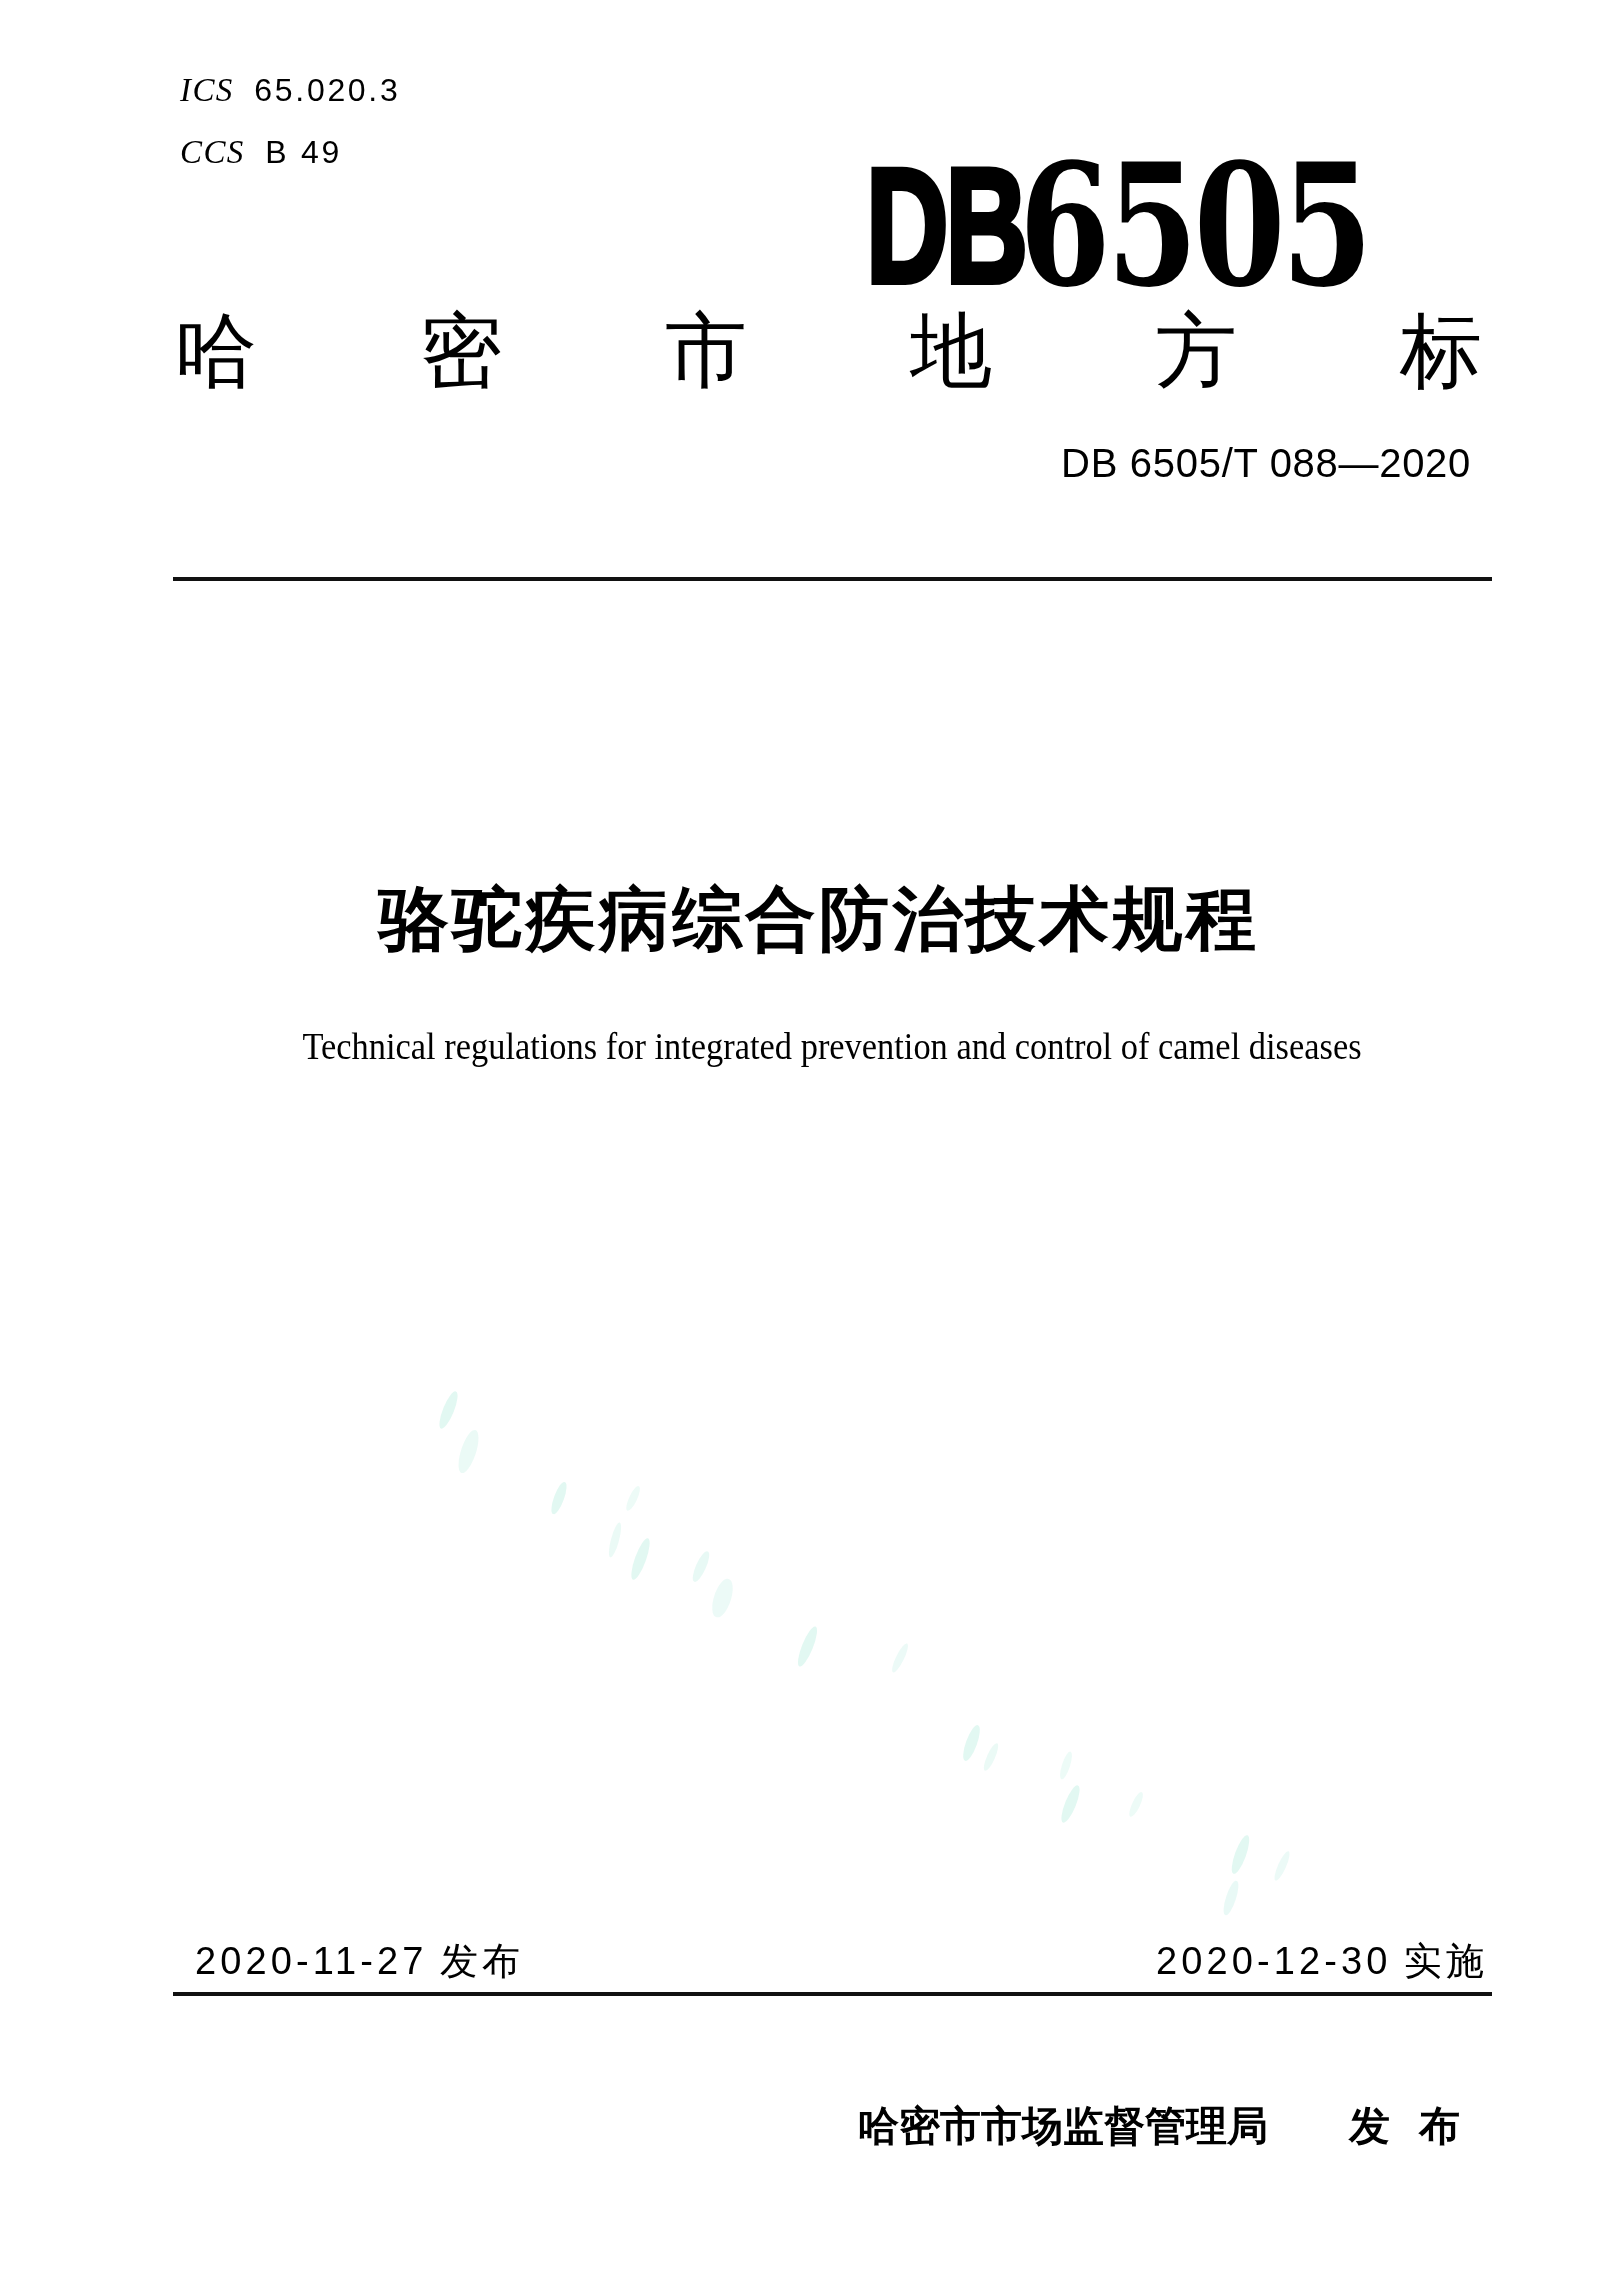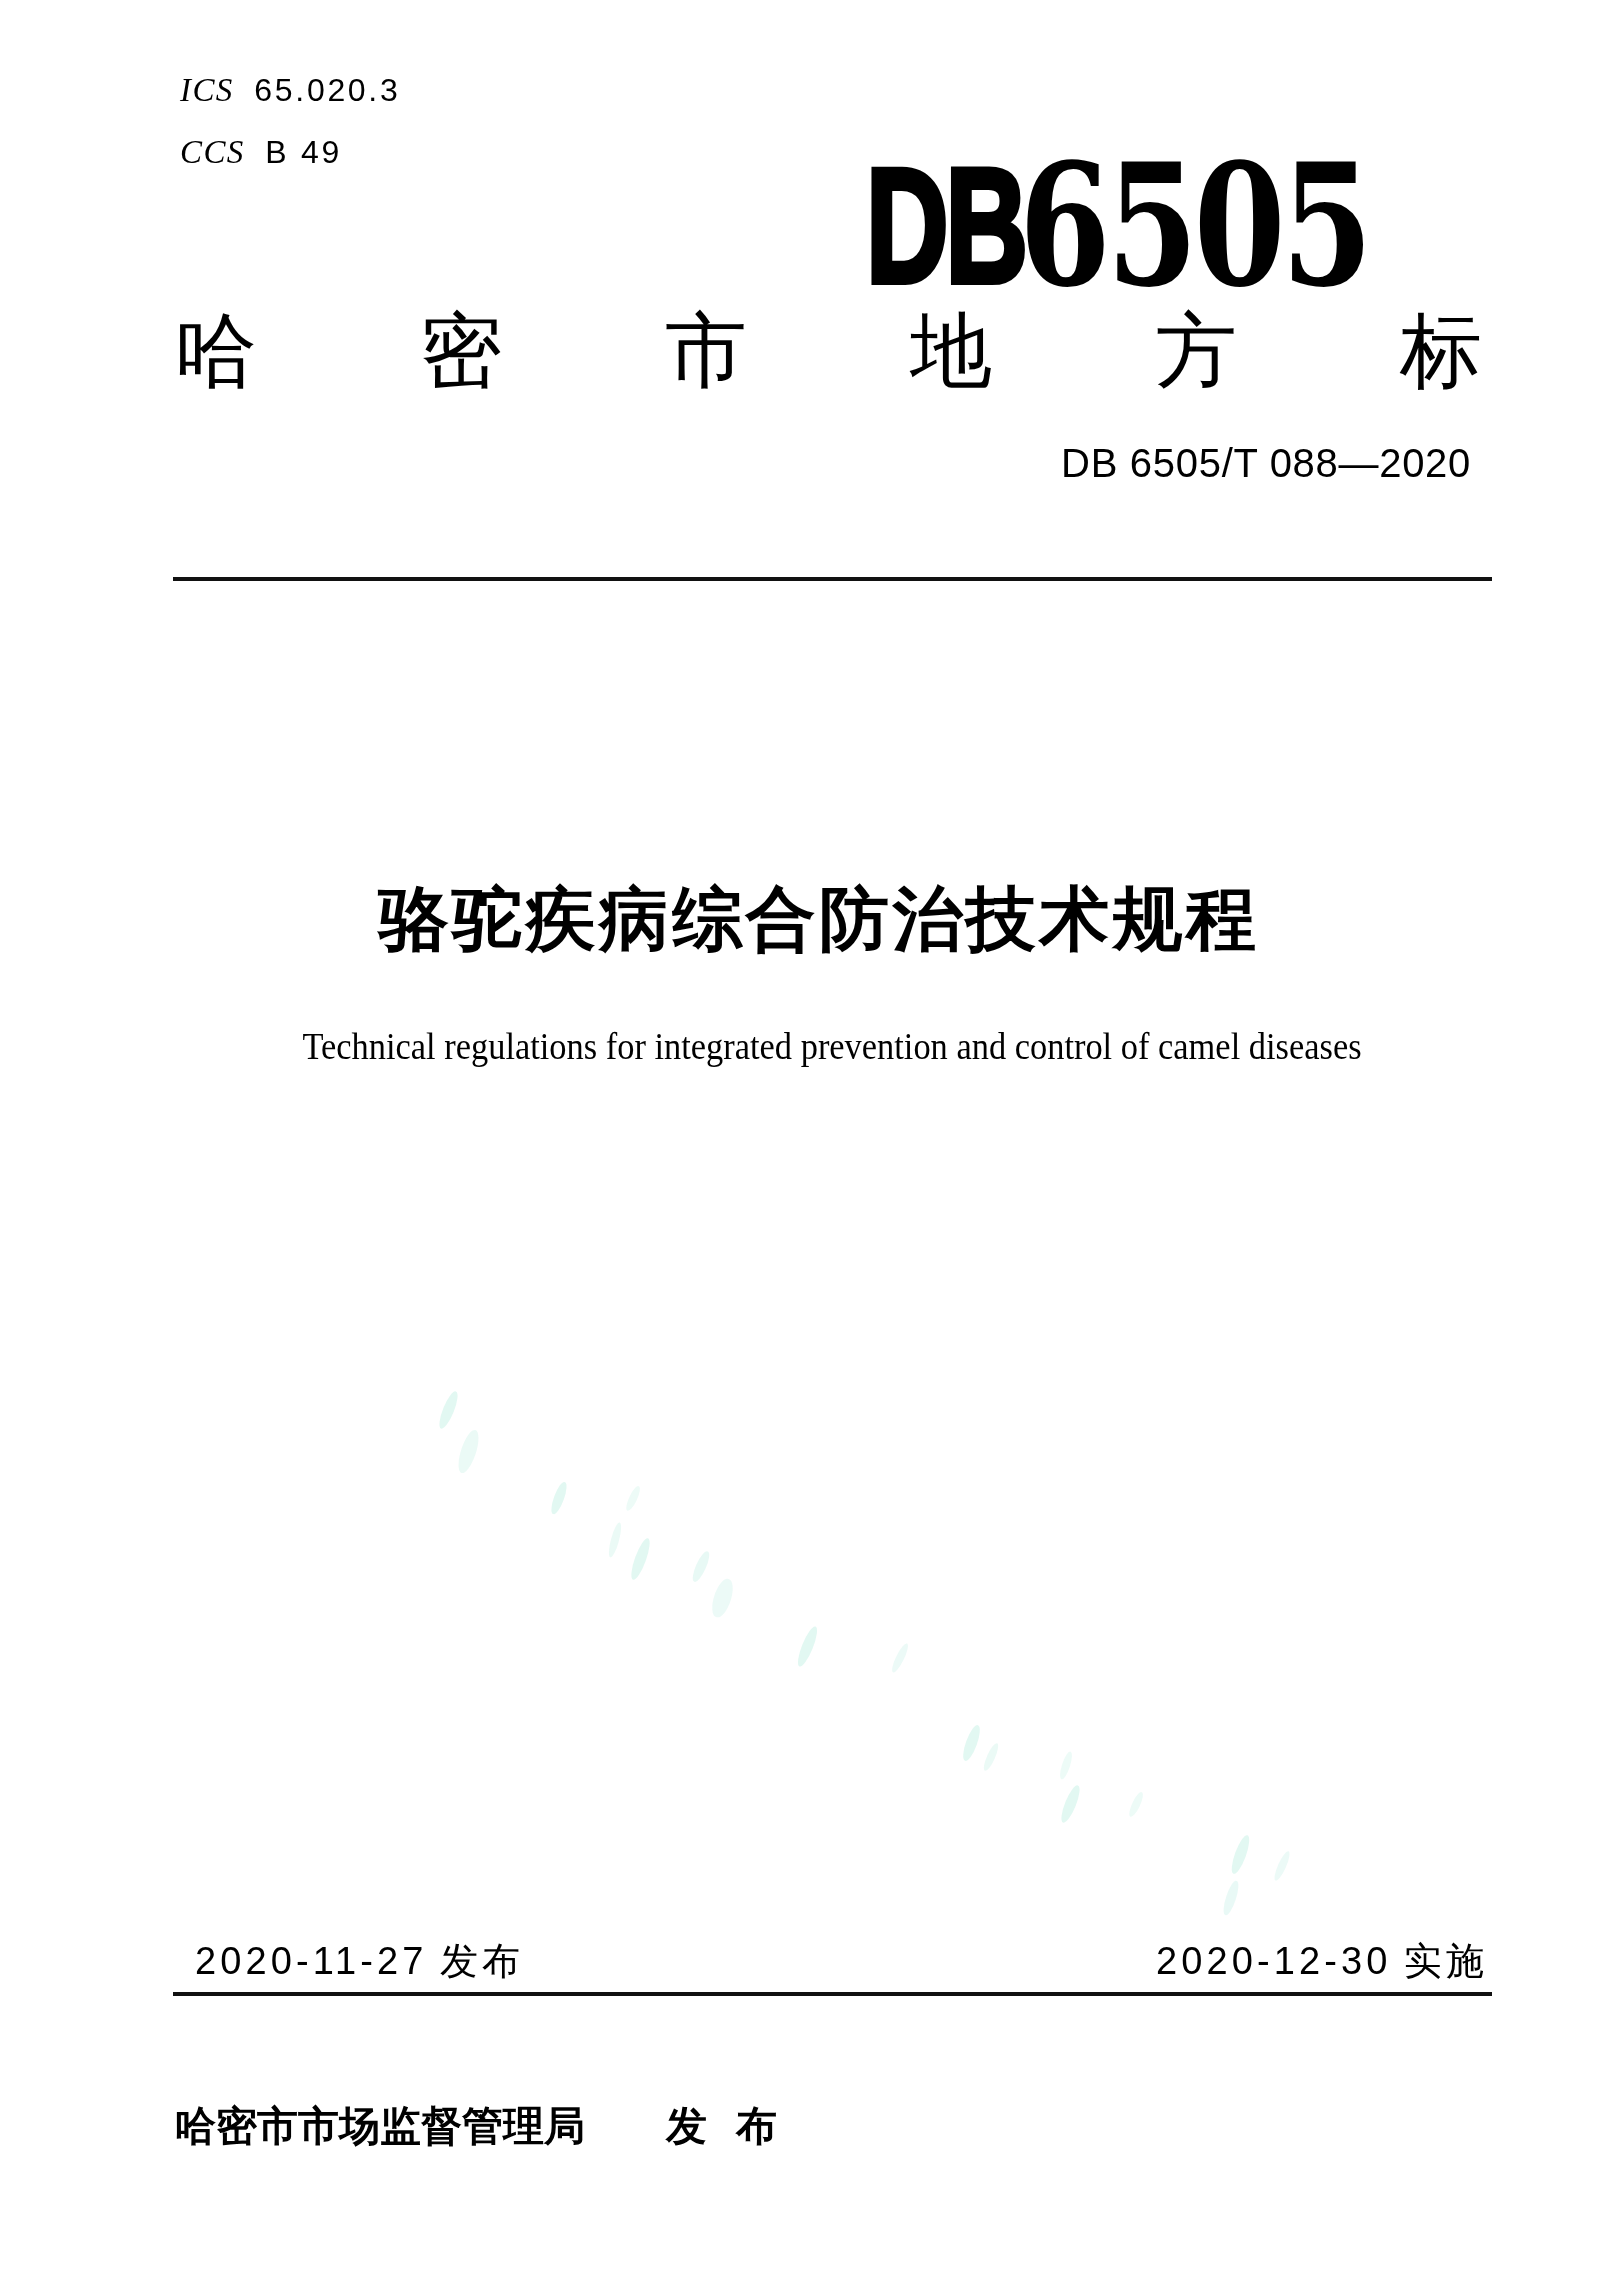--- a/index.html
+++ b/index.html
@@ -155,21 +155,21 @@
   }
   .date-num { letter-spacing: 4.1px; }
   .date-label { margin-left: 12.4px; letter-spacing: 4.1px; }
 
   
   .publisher {
     position: absolute;
     left: 175px;
     width: 1314px;
     top: 2104px;
-    text-align: left;
+    text-align: right;
     font-size: 41px;
     font-weight: 700;
     line-height: 1.1;
     white-space: nowrap;
   }
   .publisher-action {
     letter-spacing: 29px;
     padding-left: 81px;
   }
 </style>

